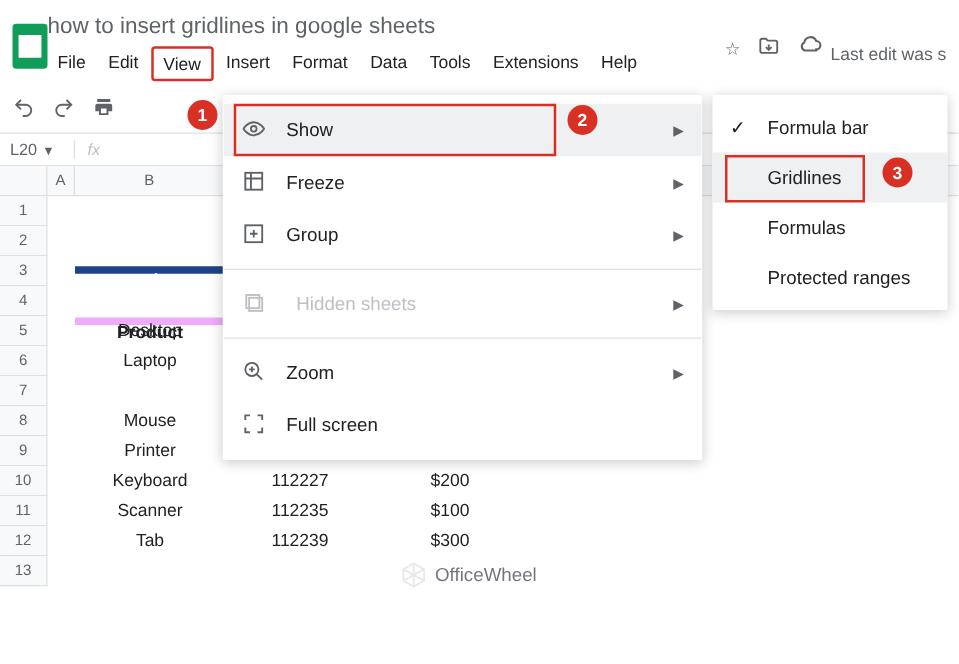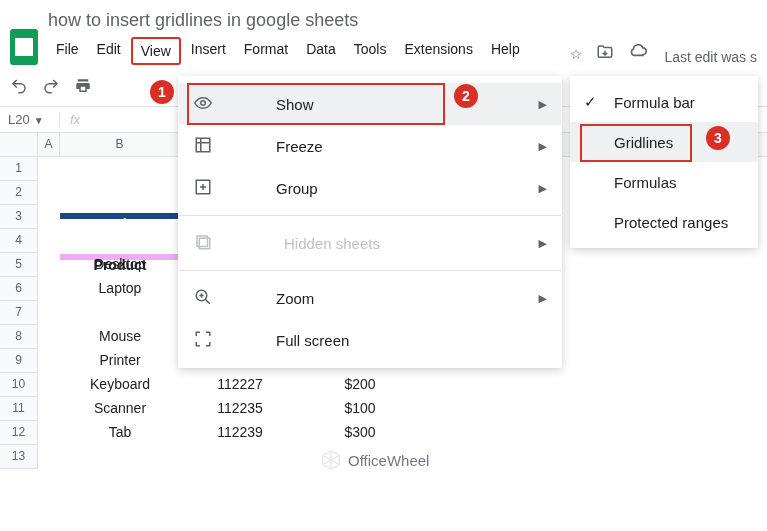--- a/index.html
+++ b/index.html
@@ -1,18 +1,18 @@
 <!DOCTYPE html>
 <html><head>
 <meta charset="utf-8">
 <style>
   * { box-sizing: border-box; margin: 0; padding: 0; }
   body { font-family: Arial, sans-serif; font-size: 14px; color: #202124; background: #fff; width: 767px; height: 531px; overflow: hidden; position: relative; }
   
-  .header { display: flex; align-items: flex-end; padding: 8px 10px 4px; gap: 10px; }
+  .header { display: flex; align-items: center; padding: 8px 10px 4px; gap: 0; }
   .logo { width: 28px; height: 36px; background: #0f9d58; border-radius: 3px; position: relative; display: flex; align-items: center; justify-content: center; }
   .logo::before { content: ""; width: 16px; height: 16px; background: linear-gradient(#fff 1px, transparent 1px) 0 0/100% 4px, linear-gradient(90deg, #fff 1px, transparent 1px) 0 0/4px 100%; background-color: #fff; border: 1px solid #fff; }
   .title-area { flex: 1; }
   .doc-title { font-size: 18px; font-weight: 400; color: #5f6368; padding: 2px 0 6px; }
   .menubar { display: flex; gap: 2px; font-size: 14px; color: #202124; }
   .menu-item { padding: 4px 8px; cursor: pointer; border-radius: 3px; }
   .menu-item.highlight { border: 2px solid #d93025; }
   .header-icons { display: flex; gap: 14px; padding-top: 4px; align-items: center; color: #5f6368; }
   .last-edit { color: #5f6368; font-size: 14px; padding-top: 12px; margin-left: 6px; }
   
@@ -43,21 +43,21 @@
   .title-cell { background: #1c4587; color: #fff; font-weight: bold; margin-top: 32px; }
   .header-cell { background: #f0abfc; font-weight: bold; margin-top: 25px; }
   
   
   .dropdown { position: absolute; top: 76px; left: 178px; width: 384px; background: #fff; border: 1px solid transparent; box-shadow: 0 2px 10px rgba(0,0,0,0.2); border-radius: 2px; z-index: 10; padding: 6px 0; }
   .dd-item { display: flex; align-items: center; height: 42px; padding: 0 14px; cursor: pointer; gap: 16px; }
   .dd-item.selected { background: #eef0f1; }
   .dd-item.disabled { color: #bdc1c6; gap: 24px; }
   .dd-icon { width: 20px; text-align: center; color: #5f6368; }
   .dd-item.disabled .dd-icon { color: #bdc1c6; }
-  .dd-label { flex: 1; font-size: 15px; margin-left: 47px; }
+  .dd-label { flex: 1; font-size: 15px; }
   .dd-arrow { font-size: 11px; color: #5f6368; }
   .dd-sep { height: 1px; background: #e0e0e0; margin: 6px 0; }
   .show-highlight { position: absolute; top: 6px; left: 8px; width: 258px; height: 42px; border: 2px solid #d93025; pointer-events: none; }
   
   .submenu { position: absolute; top: 76px; left: 570px; width: 188px; background: #fff; box-shadow: 0 2px 10px rgba(0,0,0,0.2); border-radius: 2px; z-index: 11; padding: 6px 0; }
   .sub-item { display: flex; align-items: center; height: 40px; padding: 0 14px; cursor: pointer; gap: 12px; font-size: 15px; }
   .sub-item.selected { background: #eef0f1; }
   .sub-check { width: 18px; color: #202124; }
   .grid-highlight { position: absolute; top: 48px; left: 10px; width: 112px; height: 38px; border: 2px solid #d93025; pointer-events: none; }
   

